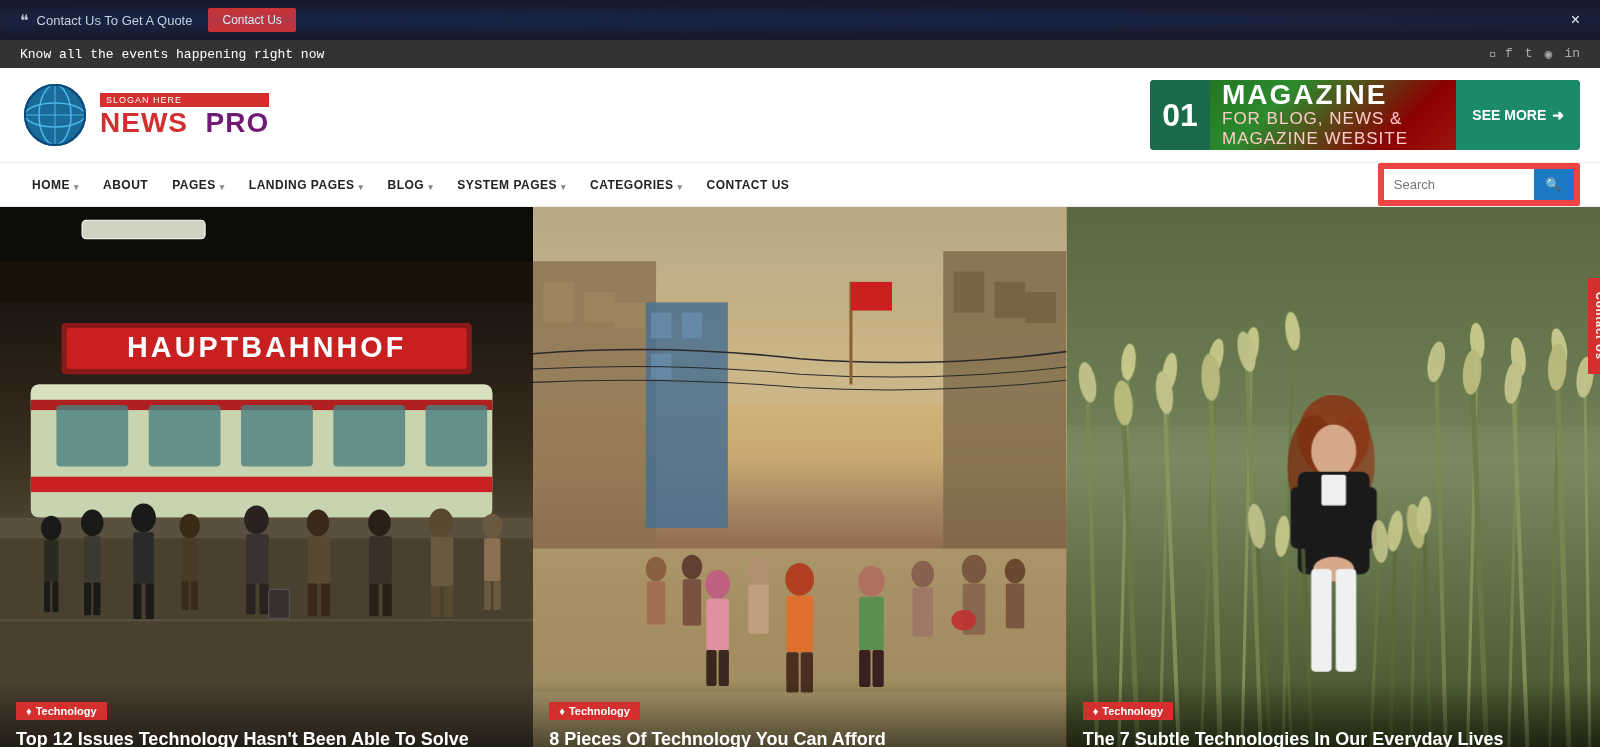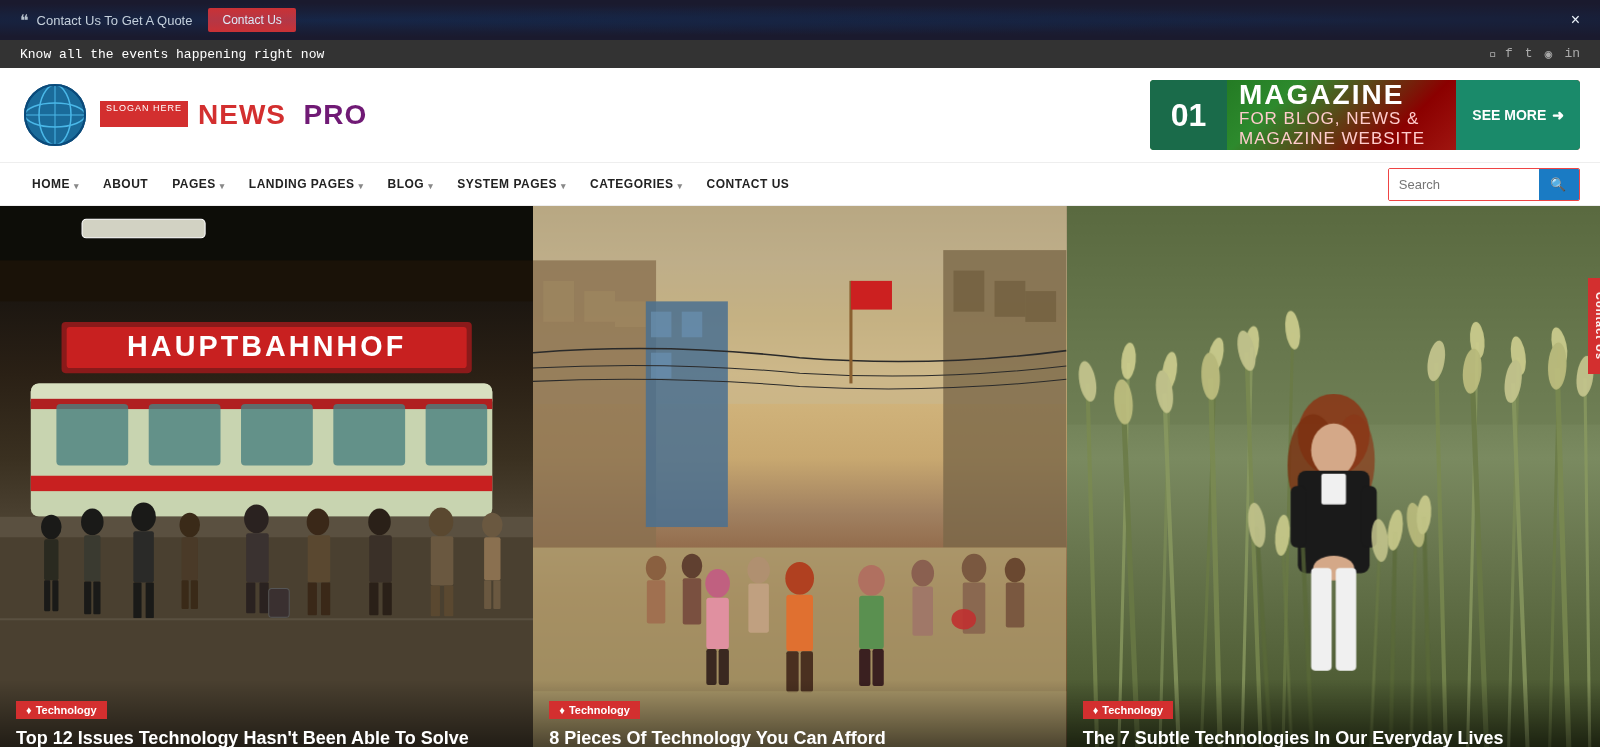--- a/index.html
+++ b/index.html
@@ -91,22 +91,21 @@
       align-items: center;
       gap: 10px;
     }
     .logo-globe {
       width: 70px;
       height: 70px;
       position: relative;
     }
     .logo-text {
       display: flex;
-      flex-direction: row;
-      gap: 10px;
+      flex-direction: column;
     }
     .logo-slogan {
       background: #d32f2f;
       color: #fff;
       font-size: 9px;
       padding: 2px 6px;
       text-transform: uppercase;
       letter-spacing: 1px;
       margin-bottom: 2px;
     }
@@ -129,21 +128,21 @@
       display: flex;
       align-items: center;
       overflow: hidden;
       position: relative;
     }
     .banner-number {
       background: #1a6b4a;
       color: #fff;
       font-size: 32px;
       font-weight: 900;
-      width: 77px;
+      width: 60px;
       height: 100%;
       display: flex;
       align-items: center;
       justify-content: center;
       flex-shrink: 0;
     }
     .banner-content {
       padding: 0 12px;
       flex: 1;
     }
@@ -202,21 +201,21 @@
       text-decoration: none;
       text-transform: uppercase;
       letter-spacing: 0.5px;
       cursor: pointer;
     }
     .nav-arrow { font-size: 9px; color: #888; }
 
     .search-box {
       display: flex;
       align-items: flex-start;
-      border: 1px solid #ef4444;
+      border: 6px solid #ef4444;
       border-radius: 2px;
       overflow: hidden;
     }
     .search-input {
       border: none;
       padding: 8px 10px;
       font-size: 13px;
       outline: none;
       width: 150px;
       color: #666;

